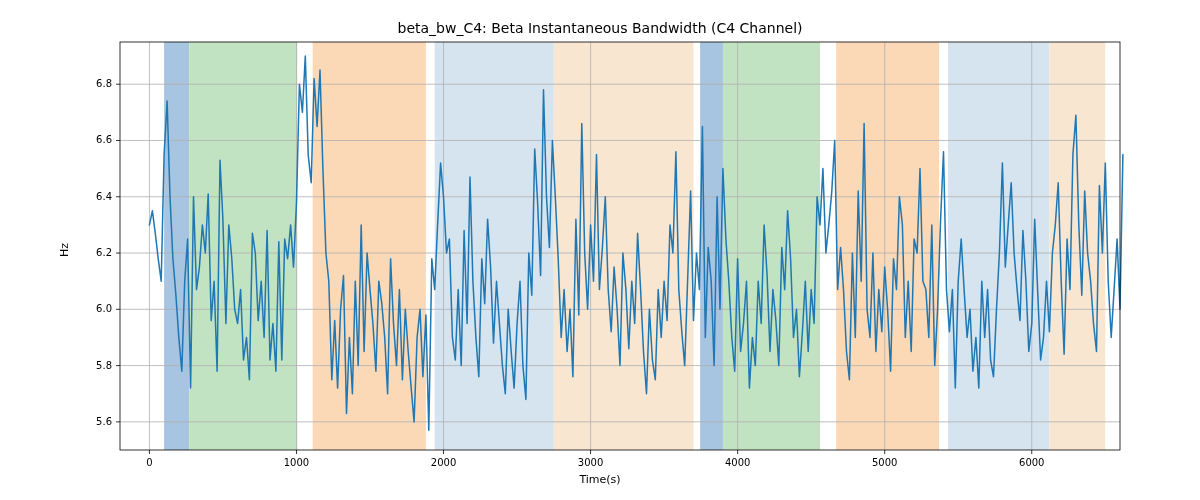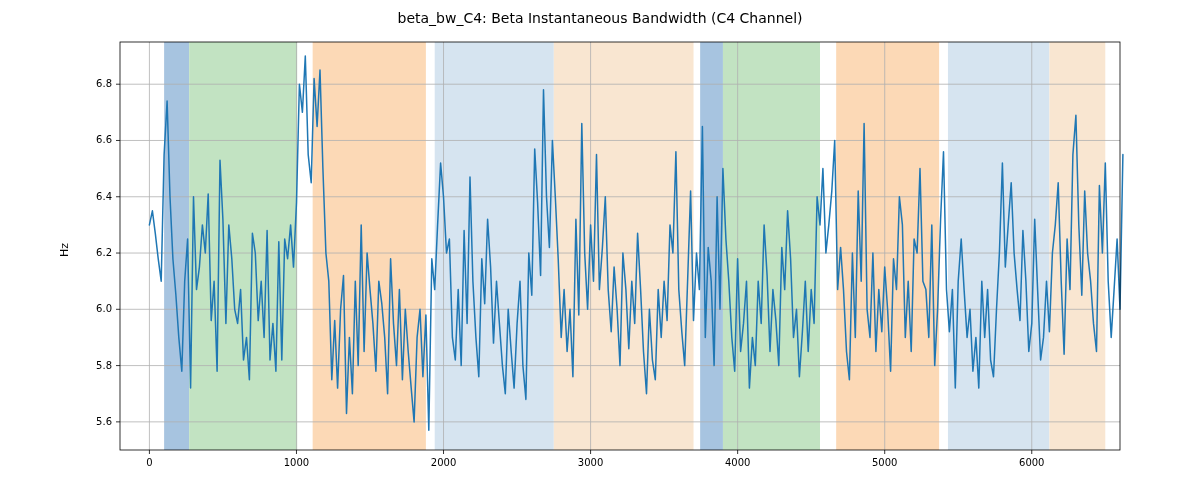--- a/index.html
+++ b/index.html
@@ -14,21 +14,21 @@
   }
   .figure {
     position: relative;
     width: 1200px;
     height: 500px;
   }
   .title {
     position: absolute;
     width: 100%;
     text-align: center;
-    top: 10px;
+    top: 20px;
     font-size: 14px;
   }
   .ylabel {
     position: absolute;
     left: 64px;
     top: 50%;
     transform: translate(-50%, -50%) rotate(-90deg);
     font-size: 11px;
   }
   .xlabel {
@@ -70,20 +70,21 @@
     stroke-linecap: round;
   }
   .band { stroke: none; }
 </style>
 </head>
 <body>
 
 <div class="figure">
   <div class="title">beta_bw_C4: Beta Instantaneous Bandwidth (C4 Channel)</div>
   <div class="ylabel">Hz</div>
+  <div class="xlabel">Time(s)</div>
   <div class="axes">
     <svg class="plot" viewBox="0 0 1000 408" preserveAspectRatio="none">
       <g id="bands-group">
           <rect x="44.11764705882353" y="0" width="25.000000000000007" height="408" class="band" fill="#a7c4e0"></rect>
           <rect x="69.11764705882354" y="0" width="108.08823529411765" height="408" class="band" fill="#c2e3c2"></rect>
           <rect x="192.64705882352942" y="0" width="113.2352941176471" height="408" class="band" fill="#fcd9b6"></rect>
           <rect x="314.70588235294116" y="0" width="119.11764705882354" height="408" class="band" fill="#d6e4f0"></rect>
           <rect x="433.8235294117647" y="0" width="139.70588235294116" height="408" class="band" fill="#f9e6d1"></rect>
           <rect x="580.1470588235295" y="0" width="22.79411764705867" height="408" class="band" fill="#a7c4e0"></rect>
           <rect x="602.9411764705882" y="0" width="97.05882352941182" height="408" class="band" fill="#c2e3c2"></rect>

